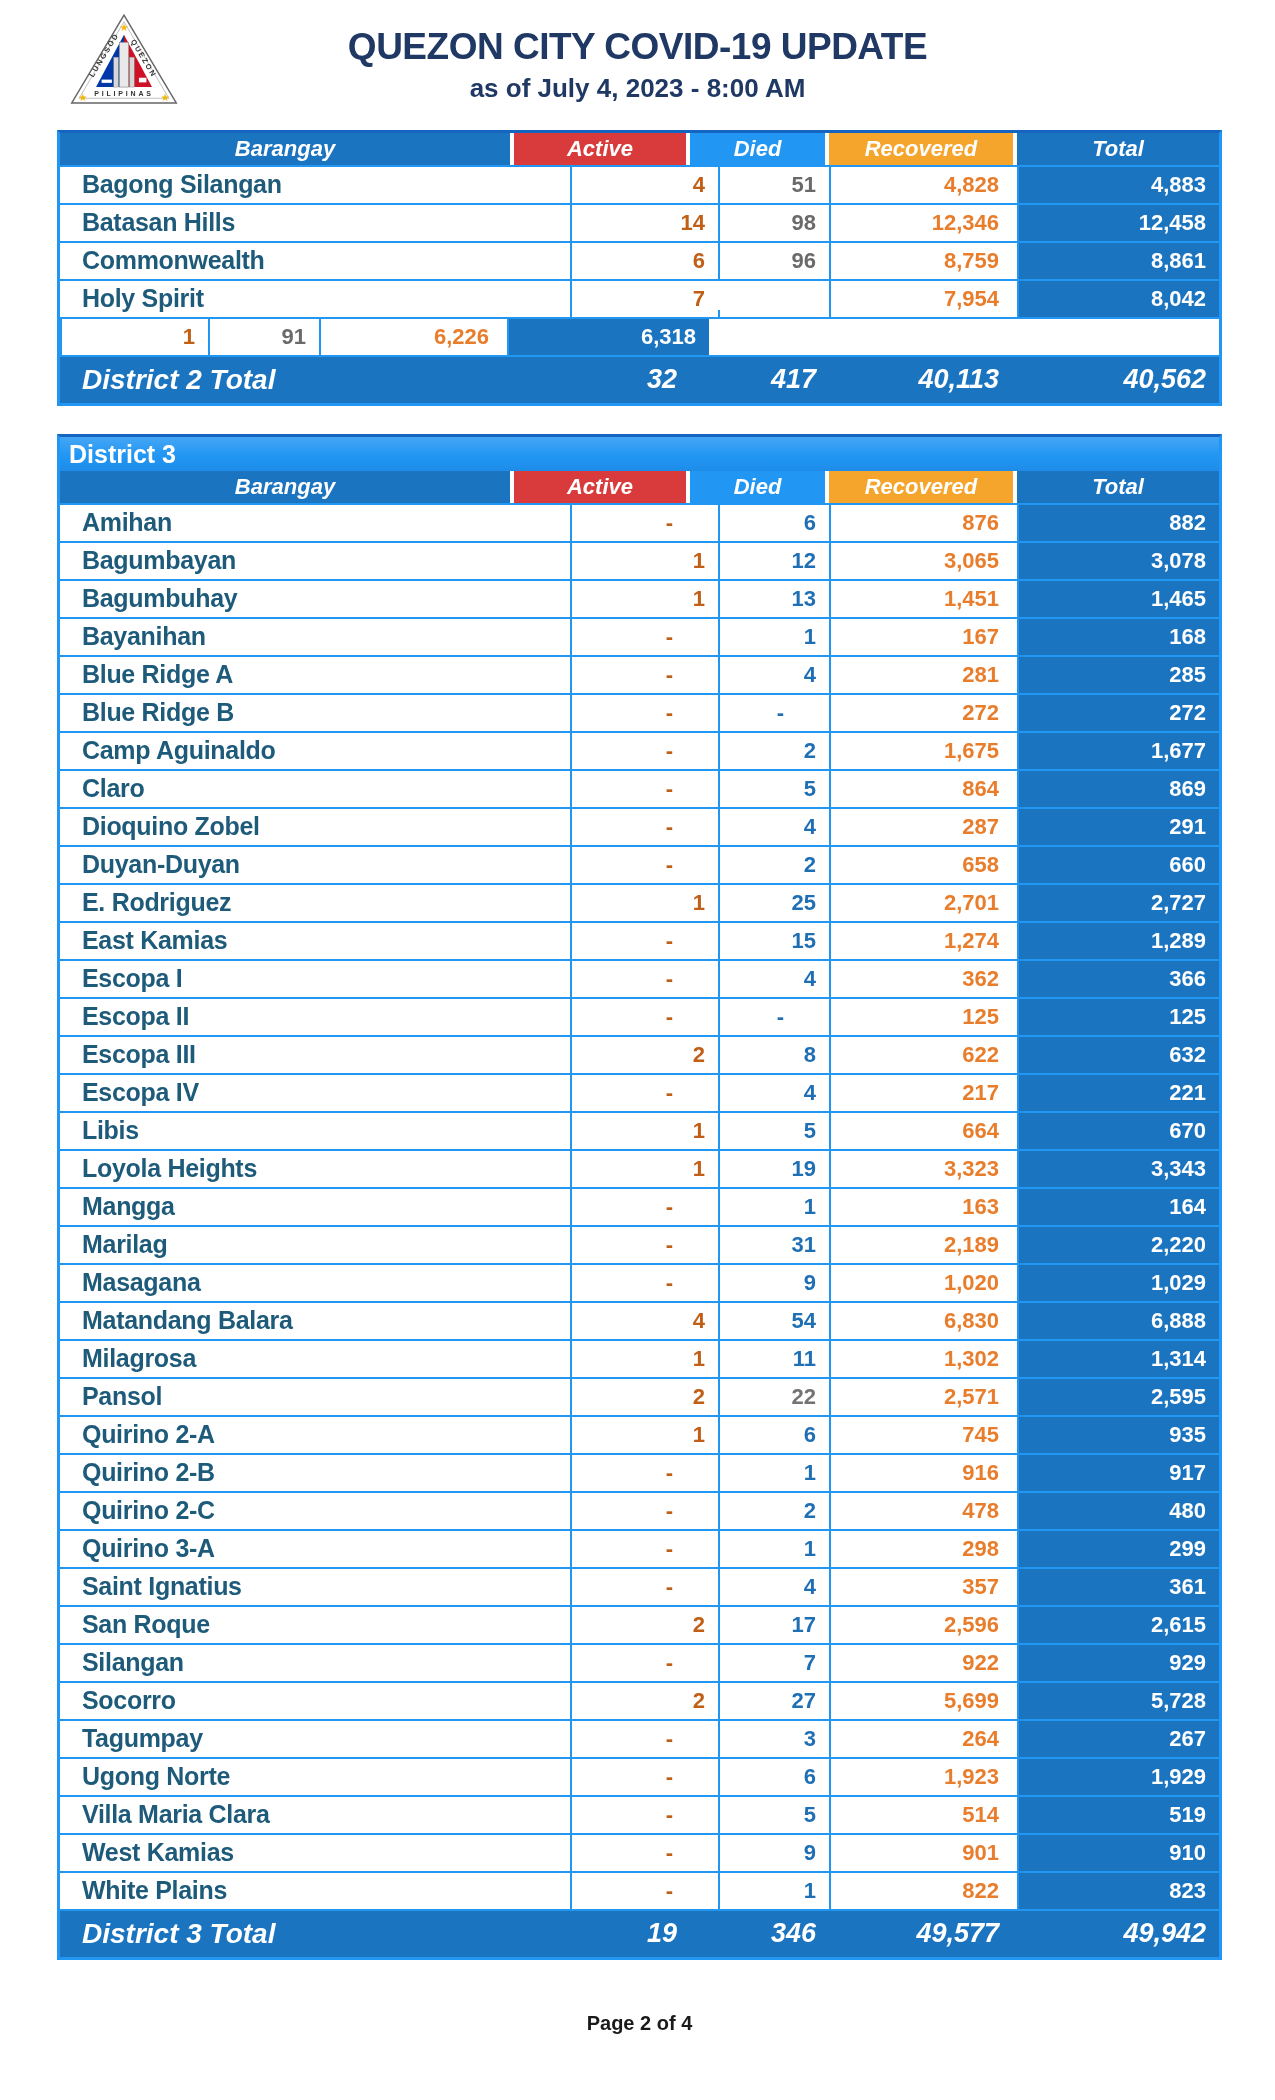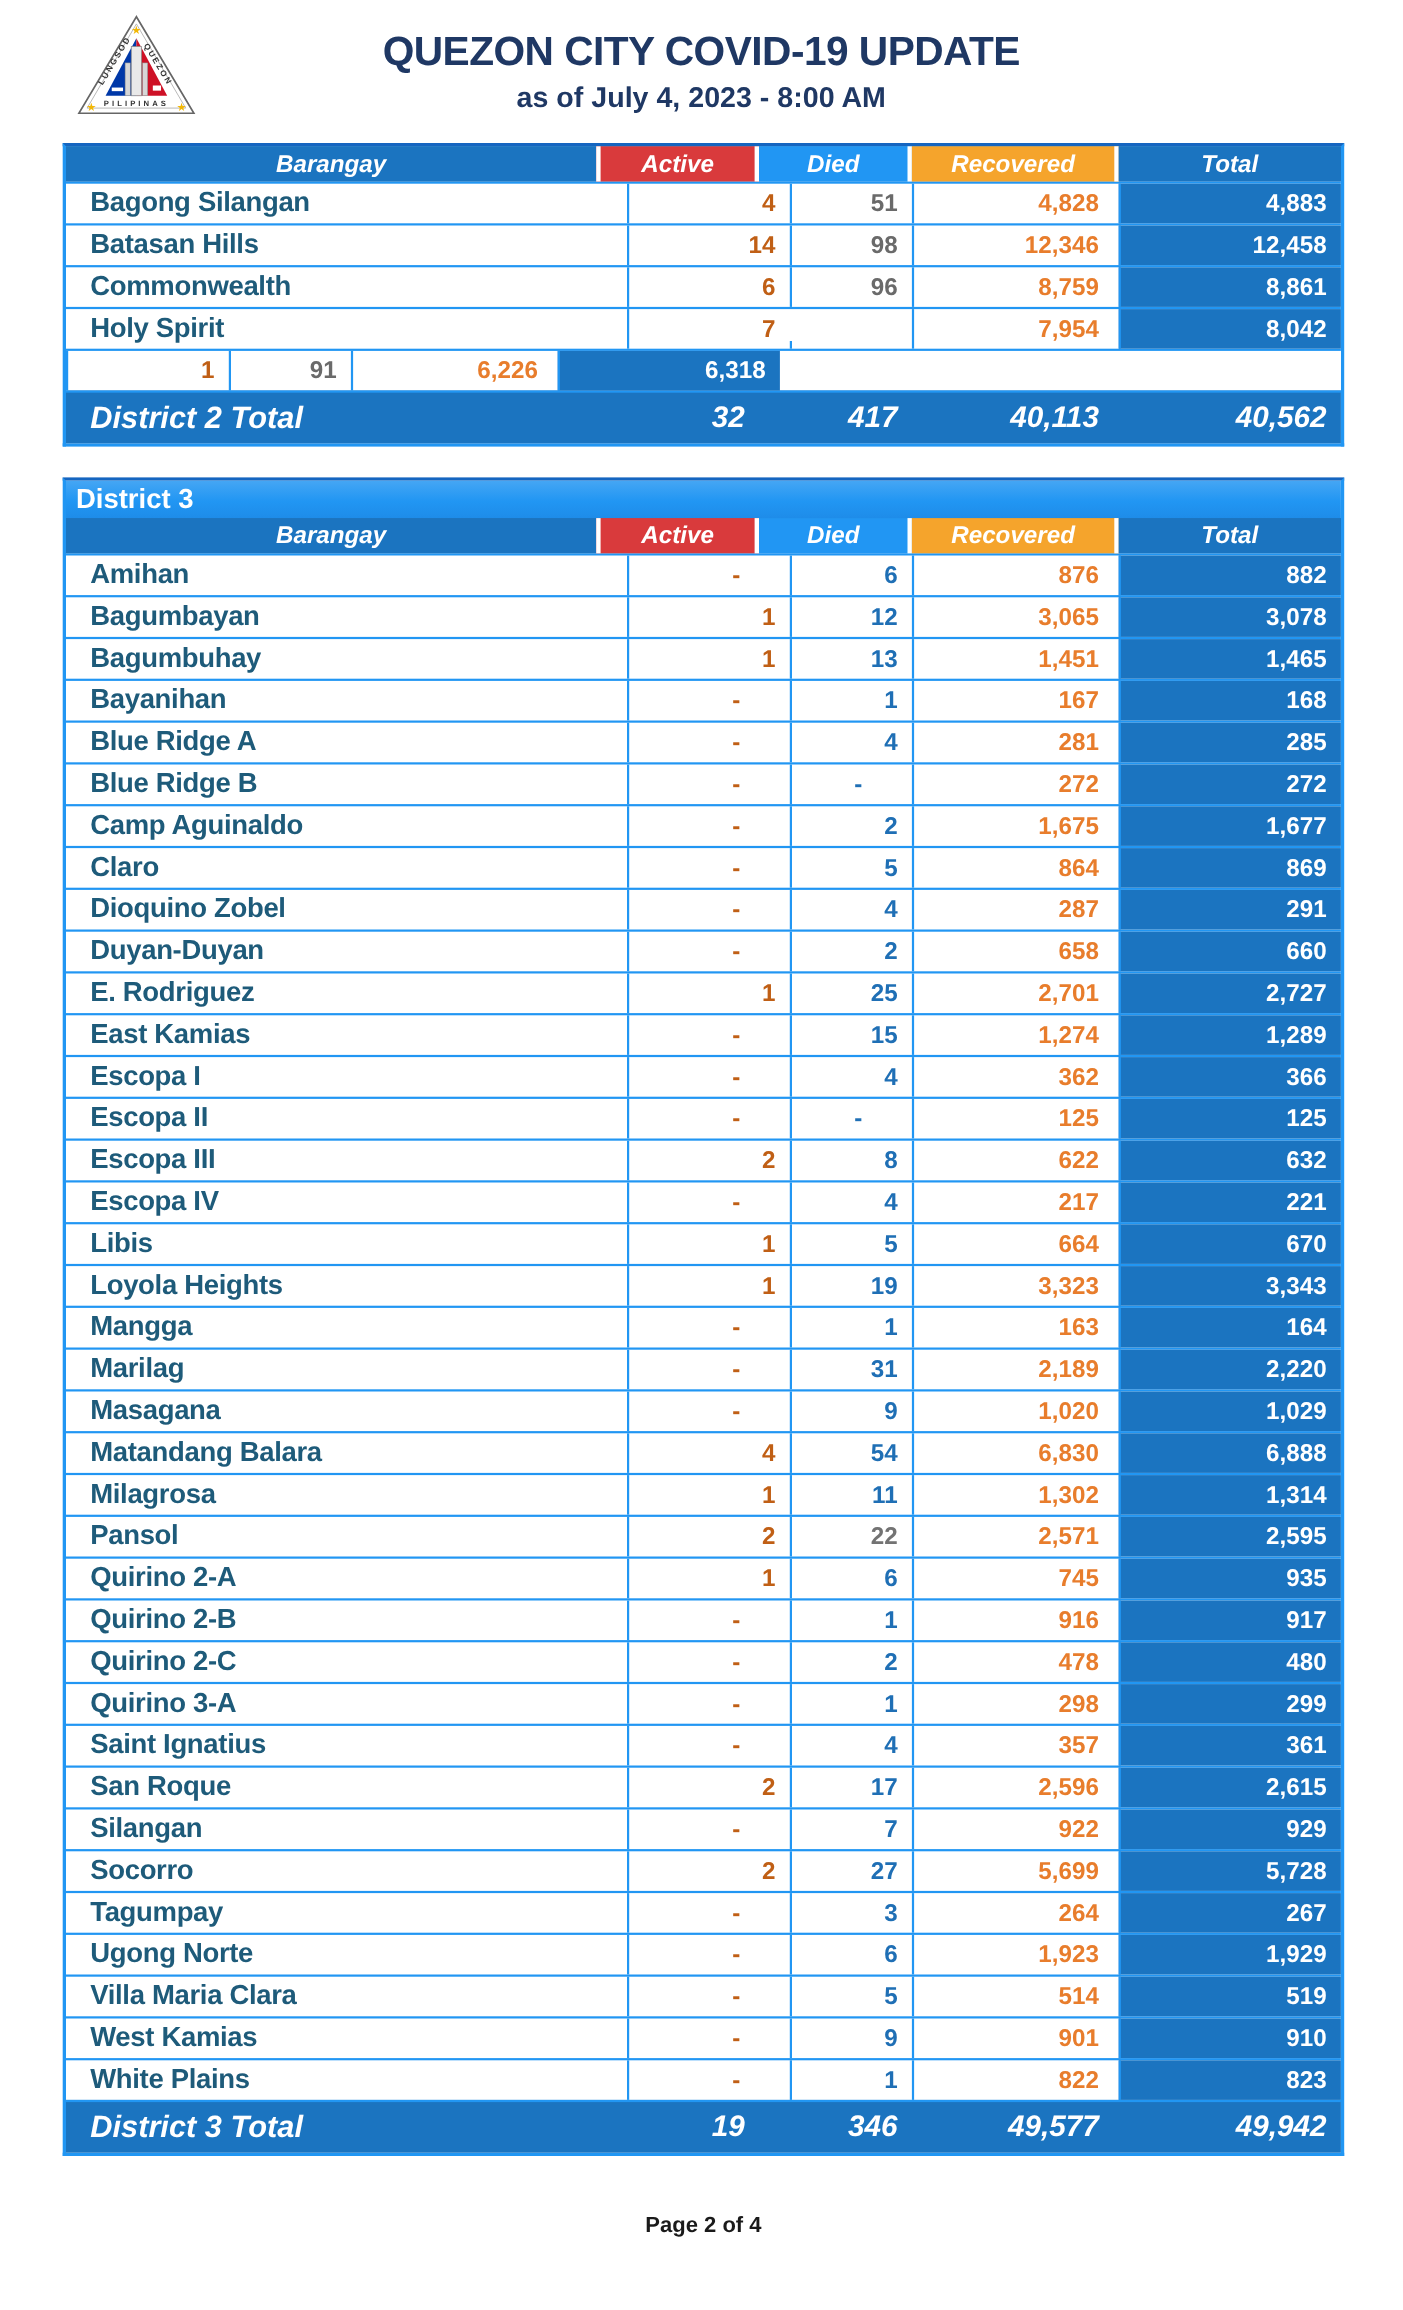--- a/index.html
+++ b/index.html
@@ -22,21 +22,21 @@
     height:34px; line-height:34px; padding-left:9px;
     background:linear-gradient(180deg,#45A6F4 0%, #2196F3 55%, #1E8CE9 100%);
     color:#fff; font-size:25px; font-weight:bold;
   }
   .col-header { display:flex; height:32px; background:#1B74C0; }
   .hcell {
     color:#fff; font-weight:bold; font-style:italic; font-size:22px;
     line-height:31px; text-align:center;
   }
   .h-name { flex:1; background:#1B74C0; }
-  .h-active { width:148px; background:#D93A3C; border-left:4px solid #fff; border-right:4px solid #fff; }
+  .h-active { width:180px; background:#D93A3C; border-left:4px solid #fff; border-right:4px solid #fff; }
   .h-died { width:139px; background:#2196F3; border-right:4px solid #fff; }
   .h-recovered { width:188px; background:#F5A42C; border-right:4px solid #fff; }
   .h-total { width:202px; background:#1B74C0; }
 
   .data-row { display:flex; height:38px; border-top:2px solid #2196F3; background:#fff; }
   .cell { line-height:35px; font-weight:bold; white-space:nowrap; overflow:hidden; }
   .c-name { flex:1; padding-left:22px; color:#1E5B7A; font-size:25px; letter-spacing:-0.3px; }
   .c-active { width:148px; text-align:right; padding-right:13px; color:#C05F15; font-size:22px; border-left:2px solid #2196F3; }
   .c-died { width:111px; text-align:right; padding-right:13px; font-size:22px; border-left:2px solid #2196F3; }
   .c-recovered { width:188px; text-align:right; padding-right:18px; color:#E87D2C; font-size:22px; border-left:2px solid #2196F3; }

